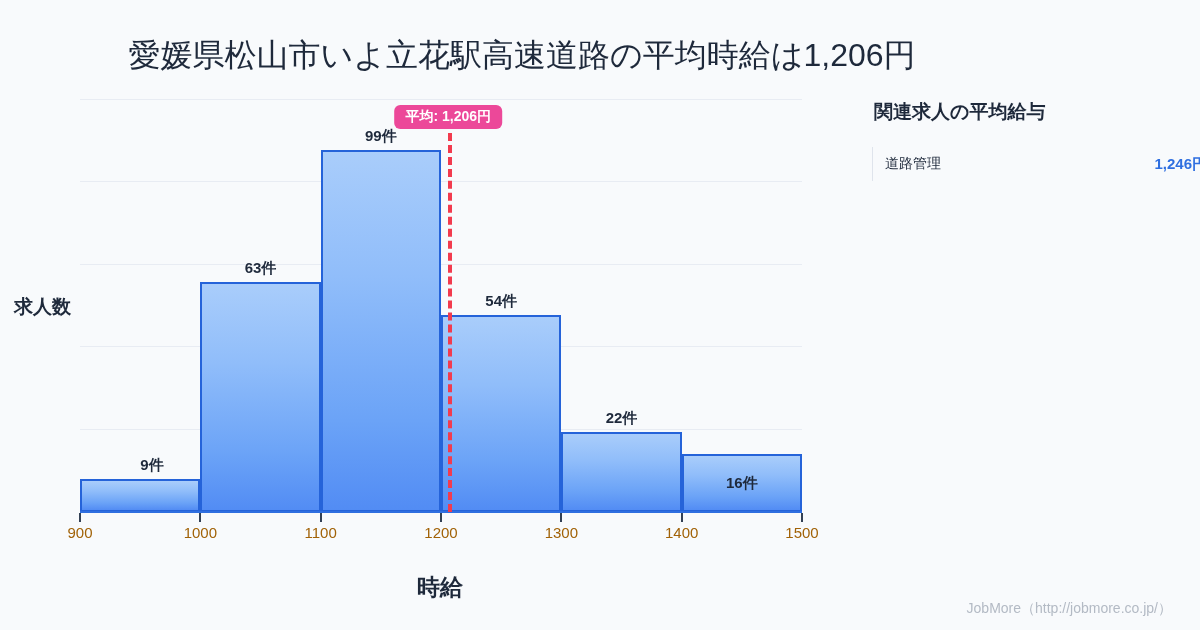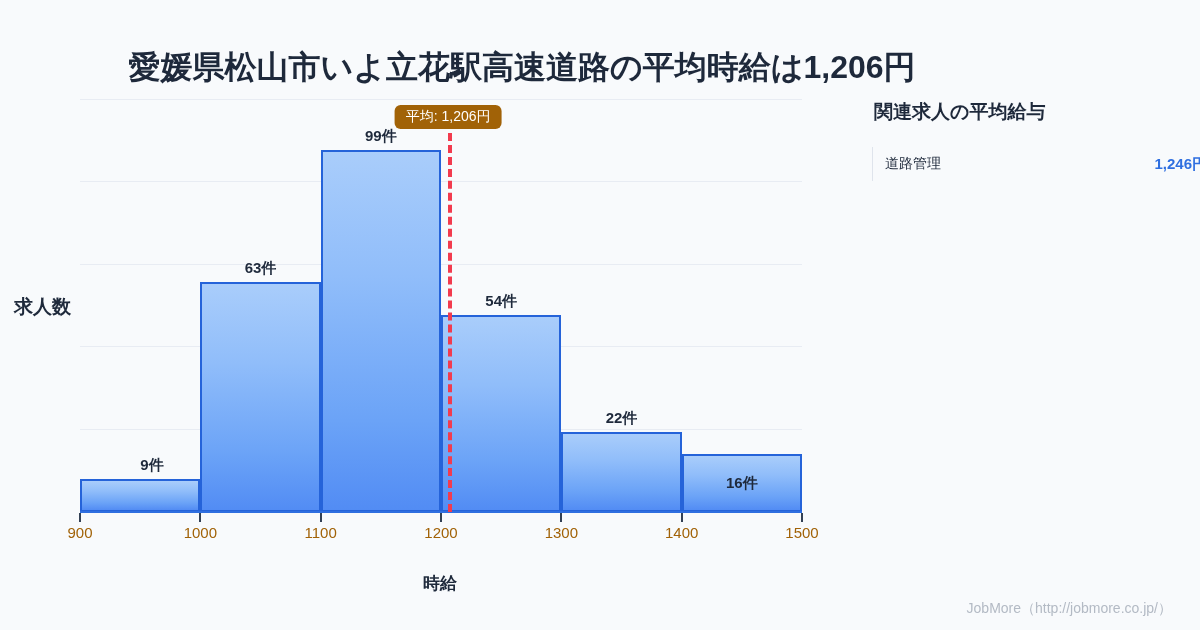--- a/index.html
+++ b/index.html
@@ -17,26 +17,26 @@
   }
   #page {
     position: relative;
     width: 1200px;
     height: 630px;
   }
 
   
   .chart-title {
     position: absolute;
-    top: 46px;
+    top: 34px;
     left: 0;
     width: 1044px;
     text-align: center;
     font-size: 32px;
-    font-weight: bold;
+    font-weight: normal;
     color: #1e293b;
     letter-spacing: 0px;
     white-space: nowrap;
   }
 
   
   .plot-wrap {
     position: absolute;
     left: 80px;
     top: 99px;
@@ -87,24 +87,24 @@
     position: absolute;
     top: 133px;
     width: 0px;
     height: 379px;
     border-left: 4px dashed #f23b4e;
   }
   .avg-badge {
     position: absolute;
     top: 105px;
     transform: translateX(-50%);
-    background: #a16207;
+    background: #ec4899;
     color: #ffffff;
     font-size: 14px;
-    font-weight: normal;
+    font-weight: bold;
     padding: 4px 11px 5px 11px;
     border-radius: 6px;
     white-space: nowrap;
     line-height: 1.1;
   }
 
   
   .tick {
     position: absolute;
     top: 513px;
@@ -120,21 +120,21 @@
     font-weight: normal;
     color: #a16207;
     white-space: nowrap;
   }
   .x-axis-title {
     position: absolute;
     top: 572px;
     left: 0;
     width: 880px;
     text-align: center;
-    font-size: 17px;
+    font-size: 23px;
     font-weight: bold;
     color: #1e293b;
   }
   .y-axis-title {
     position: absolute;
     left: 14px;
     top: 278px;
     font-size: 19px;
     font-weight: bold;
     color: #1e293b;

